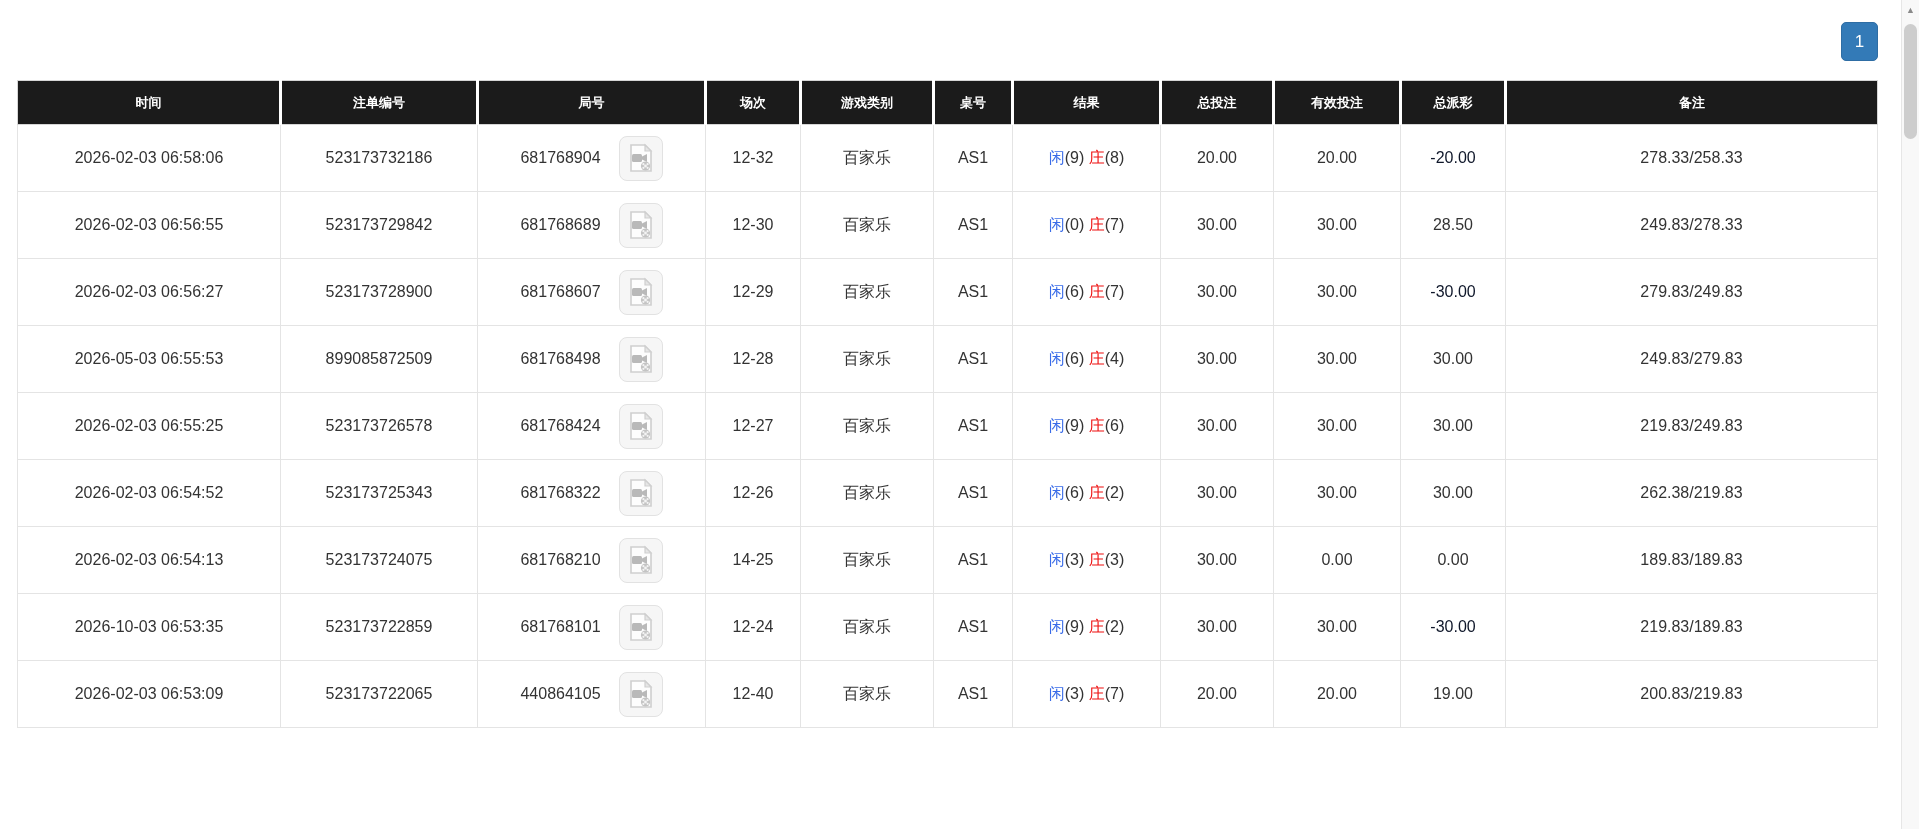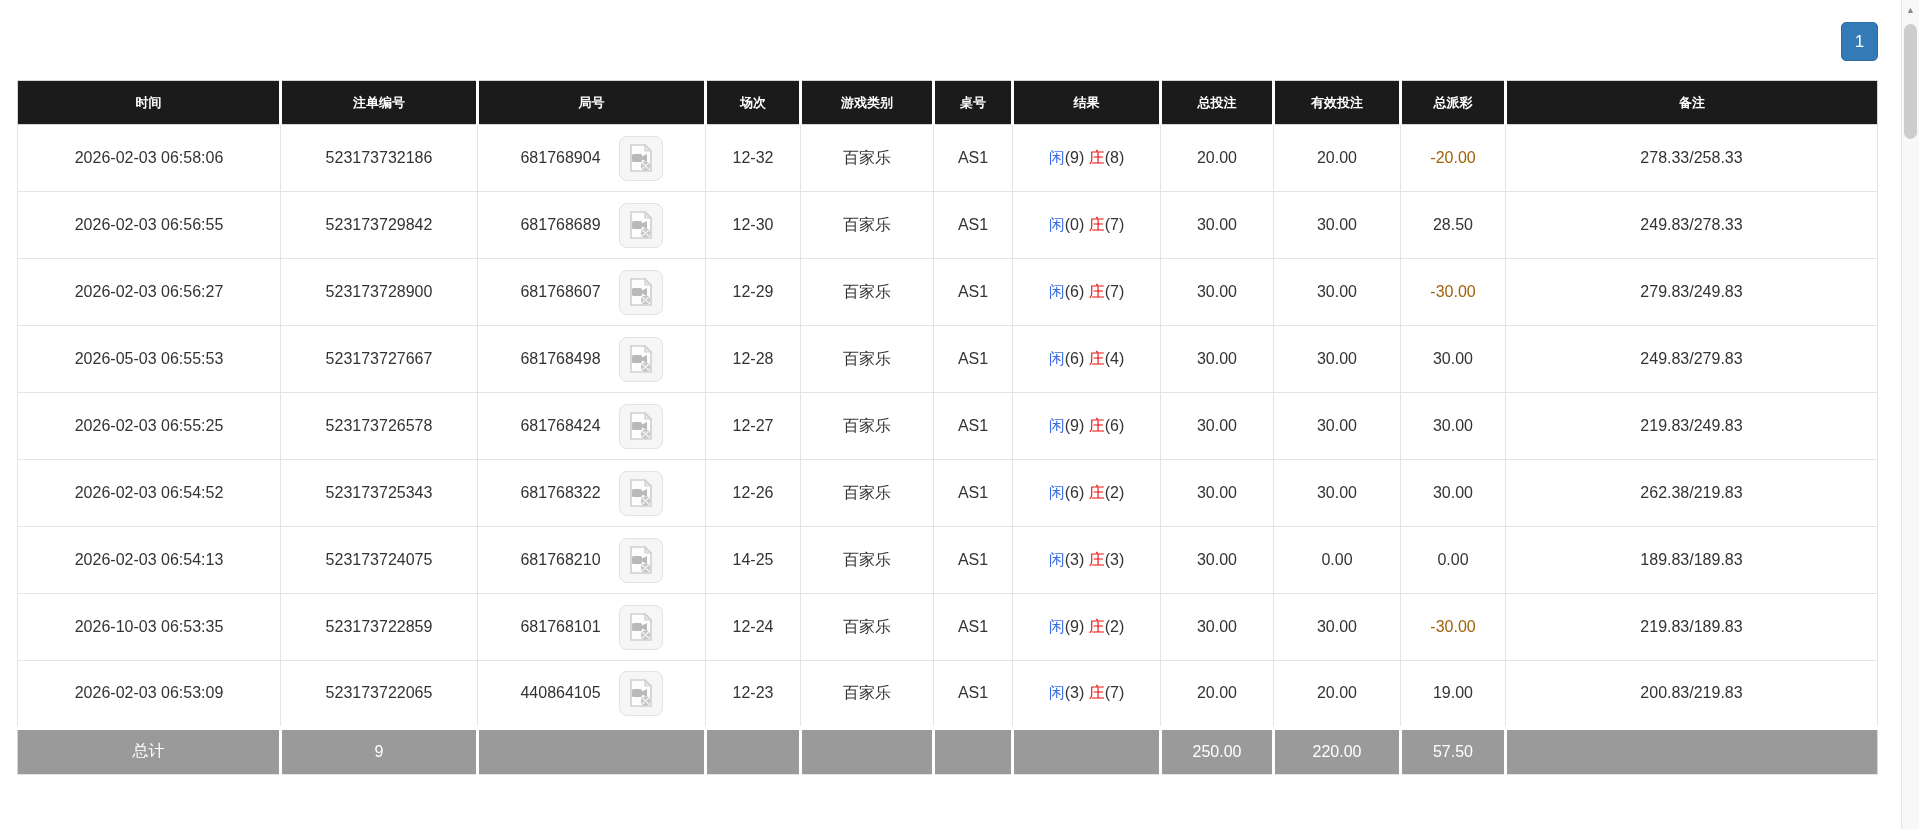--- a/index.html
+++ b/index.html
@@ -72,21 +72,21 @@
     border: 1px solid #e4e4e4;
     height: 67px;
     text-align: center;
     font-size: 16px;
     color: #333;
     vertical-align: middle;
   }
 
   .blue   { color: #3a6ce8; }
   .red    { color: #ee1111; }
-  .num-payout.neg { color: #a16207; border-radius: 21px; }
+  .num-payout.neg { color: #0f172a; border-radius: 21px; }
 
   .round-cell-inner {
     display: inline-flex;
     align-items: center;
     gap: 18px;
   }
   .video-btn {
     display: inline-flex;
     align-items: center;
     justify-content: center;
@@ -271,21 +271,21 @@
       <span class="blue">闲</span><span>(6)</span>
       <span class="red">庄</span><span>(7)</span>
     </td>
     <td class="blue">30.00</td>
     <td>30.00</td>
     <td class="num-payout neg">-30.00</td>
     <td>279.83/249.83</td>
   </tr>
         <tr>
     <td>2026-05-03 06:55:53</td>
-    <td>523173727667</td>
+    <td>899085872509</td>
     <td>
       <span class="round-cell-inner">
         <span>681768498</span>
         <span class="video-btn">
           <svg width="28" height="30" viewBox="0 0 28 30">
             <path d="M4 2 h14 l6 6 v20 h-20 z" fill="#fdfdfd" stroke="#cfcfcf" stroke-width="1.6"></path>
             <path d="M18 2 l6 6 h-6 z" fill="#e6e6e6" stroke="#cfcfcf" stroke-width="1.2"></path>
             <rect x="5" y="11" width="10" height="8" rx="1.5" fill="#b9b9b9"></rect>
             <path d="M15 13.5 l5 -2.5 v8 l-5 -2.5 z" fill="#b9b9b9"></path>
             <circle cx="18.5" cy="23" r="4.6" fill="#c4c4c4"></circle>
@@ -461,47 +461,34 @@
             <circle cx="18.5" cy="23" r="4.6" fill="#c4c4c4"></circle>
             <circle cx="18.5" cy="23" r="1.4" fill="#f4f4f4"></circle>
             <circle cx="16.4" cy="21.2" r="1.1" fill="#f4f4f4"></circle>
             <circle cx="20.6" cy="21.2" r="1.1" fill="#f4f4f4"></circle>
             <circle cx="16.4" cy="24.8" r="1.1" fill="#f4f4f4"></circle>
             <circle cx="20.6" cy="24.8" r="1.1" fill="#f4f4f4"></circle>
           </svg>
         </span>
       </span>
     </td>
-    <td>12-23</td>
+    <td>12-40</td>
     <td>百家乐</td>
     <td>AS1</td>
     <td>
       <span class="blue">闲</span><span>(3)</span>
       <span class="red">庄</span><span>(7)</span>
     </td>
     <td class="blue">20.00</td>
     <td>20.00</td>
     <td class="num-payout">19.00</td>
     <td>200.83/219.83</td>
   </tr>
       </tbody>
     <tbody>
-      <tr class="sum row-total">
-        <td>总计</td>
-        <td>9</td>
-        <td></td>
-        <td></td>
-        <td></td>
-        <td></td>
-        <td></td>
-        <td>250.00</td>
-        <td>220.00</td>
-        <td>57.50</td>
-        <td></td>
-      </tr>
     </tbody>
   </table>
 </div>
 
 <div class="scrollbar">
   <div class="scroll-arrow-up">▲</div>
   <div class="scroll-thumb"></div>
 </div>
 
 </body></html>

